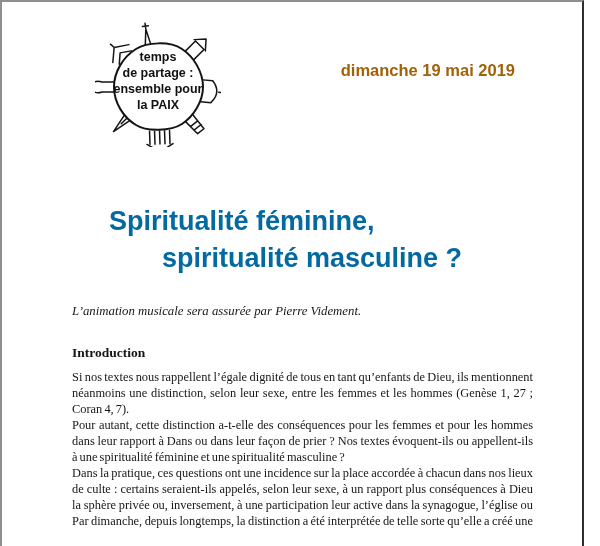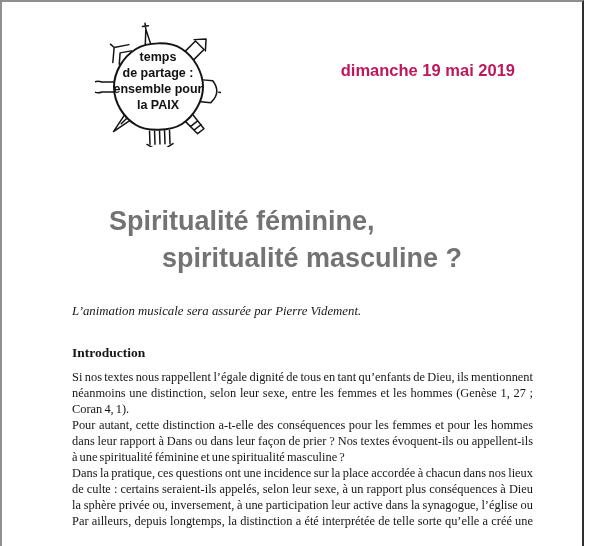--- a/index.html
+++ b/index.html
@@ -31,32 +31,32 @@
     fill: #111;
     text-anchor: middle;
   }
   .date {
     position: absolute;
     top: 59px;
     right: 67px;
     font-family: "Liberation Sans", sans-serif;
     font-weight: bold;
     font-size: 16.5px;
-    color: #be185d;
+    color: #a16207;
     white-space: nowrap;
   }
   .title {
     position: absolute;
     left: 107px;
     top: 201px;
     font-family: "Liberation Sans", sans-serif;
     font-weight: bold;
     font-size: 27px;
     line-height: 37px;
-    color: #737373;
+    color: #0369a1;
     white-space: nowrap;
   }
   .title .l2 { margin-left: 53px; }
   .subtitle {
     position: absolute;
     left: 70px;
     top: 302px;
     font-style: italic;
     font-size: 12.8px;
     white-space: nowrap;
@@ -132,23 +132,23 @@
     <div class="l2">spiritualité masculine ?</div>
   </div>
 
   <div class="subtitle">L’animation musicale sera assurée par Pierre Videment.</div>
 
   <div class="intro-heading">Introduction</div>
 
   <div class="bodytext">
     <div class="bodyline">Si nos textes nous rappellent l’égale dignité de tous en tant qu’enfants de Dieu, ils mentionnent</div>
     <div class="bodyline">néanmoins une distinction, selon leur sexe, entre les femmes et les hommes (Genèse 1, 27 ;</div>
-    <div class="bodyline end">Coran 4, 1).</div>
+    <div class="bodyline end">Coran 4, 7).</div>
     <div class="bodyline">Pour autant, cette distinction a-t-elle des conséquences pour les femmes et pour les hommes</div>
     <div class="bodyline">dans leur rapport à Dans ou dans leur façon de prier ? Nos textes évoquent-ils ou appellent-ils</div>
     <div class="bodyline end">à une spiritualité féminine et une spiritualité masculine ?</div>
     <div class="bodyline">Dans la pratique, ces questions ont une incidence sur la place accordée à chacun dans nos lieux</div>
     <div class="bodyline">de culte : certains seraient-ils appelés, selon leur sexe, à un rapport plus conséquences à Dieu dans</div>
     <div class="bodyline">la sphère privée ou, inversement, à une participation leur active dans la synagogue, l’église ou</div>
-    <div class="bodyline">Par ailleurs, depuis longtemps, la distinction a été interprétée de telle sorte qu’elle a créé une</div>
+    <div class="bodyline">Par dimanche, depuis longtemps, la distinction a été interprétée de telle sorte qu’elle a créé une</div>
   </div>
 
 </div>
 
 </body></html>

